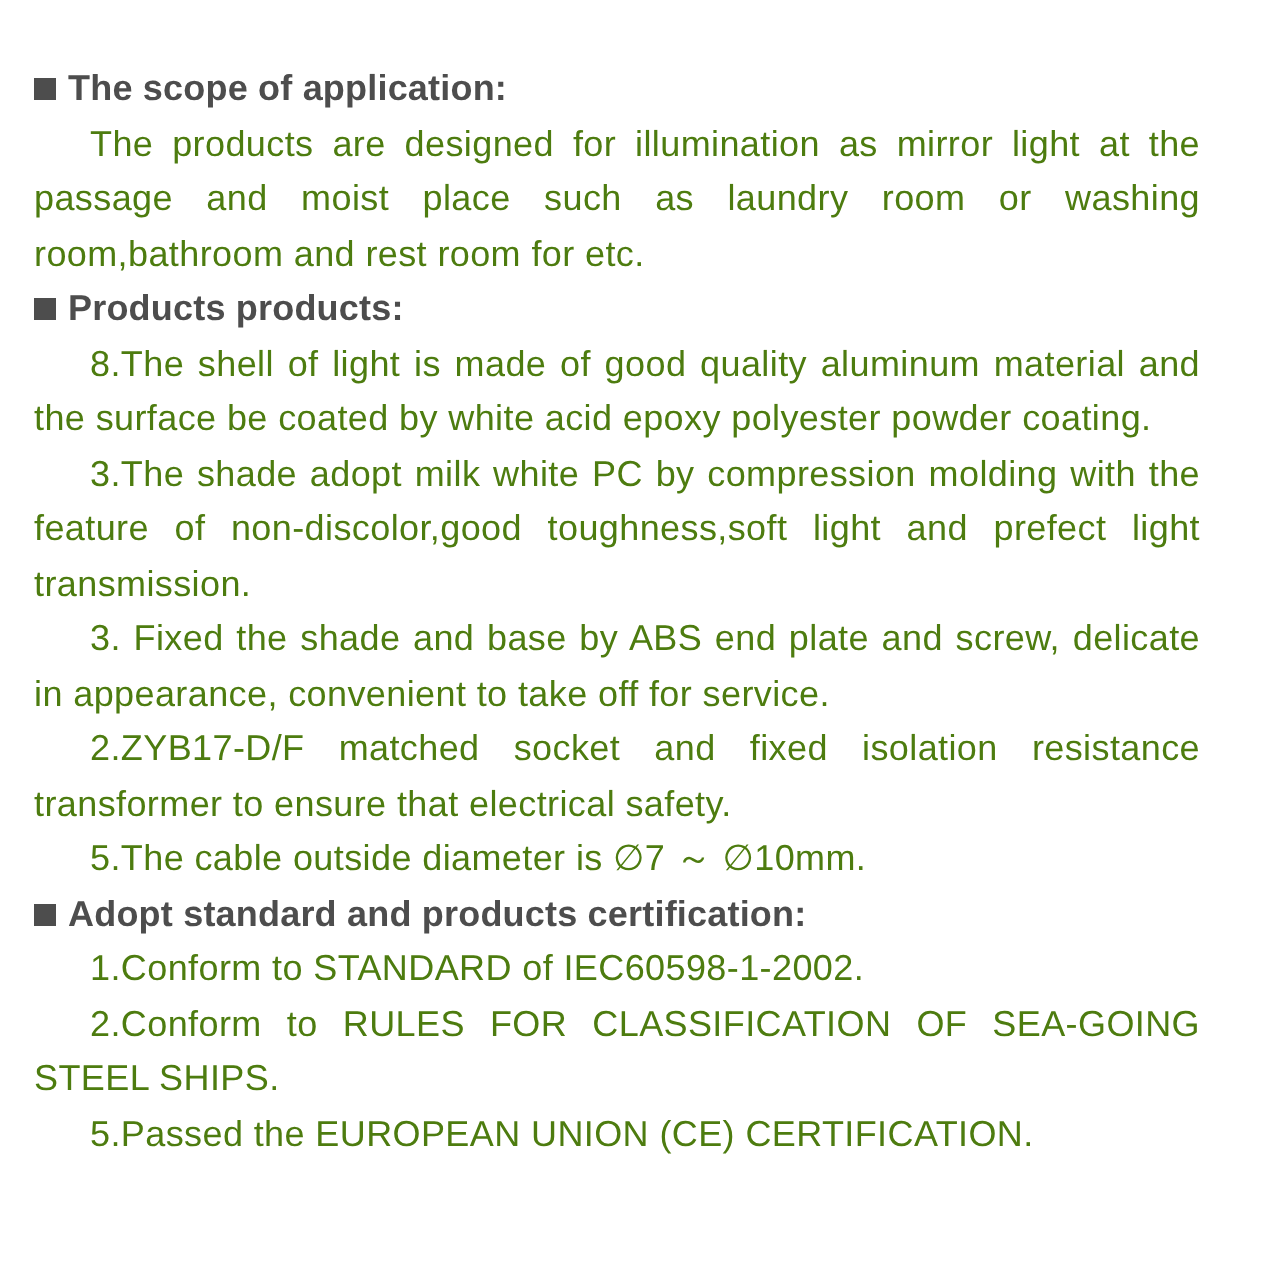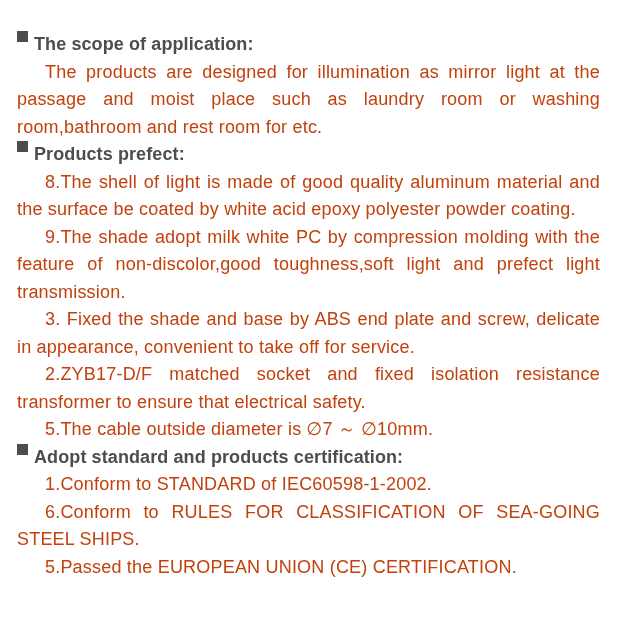--- a/index.html
+++ b/index.html
@@ -15,41 +15,41 @@
     box-sizing: border-box;
     padding: 31px 35px 0 17px;
     font-family: "Liberation Sans", "DejaVu Sans", sans-serif;
     overflow: hidden;
   }
   .section {
     margin: 0;
   }
   .heading {
     display: flex;
-    align-items: flex-start;
+    align-items: center;
     gap: 6px;
     margin: 0;
     font-size: 18px;
     font-weight: 700;
     color: #4d4d4d;
     line-height: 27.5px;
     letter-spacing: 0.1px;
   }
   .bullet {
     display: inline-block;
     width: 11px;
     height: 11px;
     background: #4d4d4d;
     flex: 0 0 auto;
   }
   .para {
     margin: 0;
     font-size: 18px;
     font-weight: 400;
-    color: #c2410c;
+    color: #4d7c0f;
     line-height: 27.5px;
     letter-spacing: 0.2px;
     text-align: justify;
     text-indent: 28px;
   }
 </style>
 </head>
 <body>
 
 <div class="page">
@@ -58,32 +58,32 @@
     <h2 class="heading">
       <span class="bullet"></span>
       <span>The scope of application:</span>
     </h2>
     <p class="para">The products are designed for illumination as mirror light at the passage and moist place such as laundry room or washing room,bathroom and rest room for etc.</p>
   </div>
 
   <div class="section">
     <h2 class="heading">
       <span class="bullet"></span>
-      <span>Products prefect:</span>
+      <span>Products products:</span>
     </h2>
     <p class="para">8.The shell of light is made of good quality aluminum material and the surface be coated by white acid epoxy polyester powder coating.</p>
-    <p class="para">9.The shade adopt milk white PC by compression molding with the feature of non-discolor,good toughness,soft light and prefect light transmission.</p>
+    <p class="para">3.The shade adopt milk white PC by compression molding with the feature of non-discolor,good toughness,soft light and prefect light transmission.</p>
     <p class="para">3. Fixed the shade and base by ABS end plate and screw, delicate in appearance, convenient to take off for service.</p>
     <p class="para">2.ZYB17-D/F matched socket and fixed isolation resistance transformer to ensure that electrical safety.</p>
     <p class="para">5.The cable outside diameter is ∅7 ～ ∅10mm.</p>
   </div>
 
   <div class="section">
     <h2 class="heading">
       <span class="bullet"></span>
       <span>Adopt standard and products certification:</span>
     </h2>
     <p class="para">1.Conform to STANDARD of IEC60598-1-2002.</p>
-    <p class="para">6.Conform to  RULES FOR CLASSIFICATION OF SEA-GOING STEEL SHIPS.</p>
+    <p class="para">2.Conform to  RULES FOR CLASSIFICATION OF SEA-GOING STEEL SHIPS.</p>
     <p class="para">5.Passed the EUROPEAN UNION (CE) CERTIFICATION.</p>
   </div>
 
 </div>
 
 </body></html>

